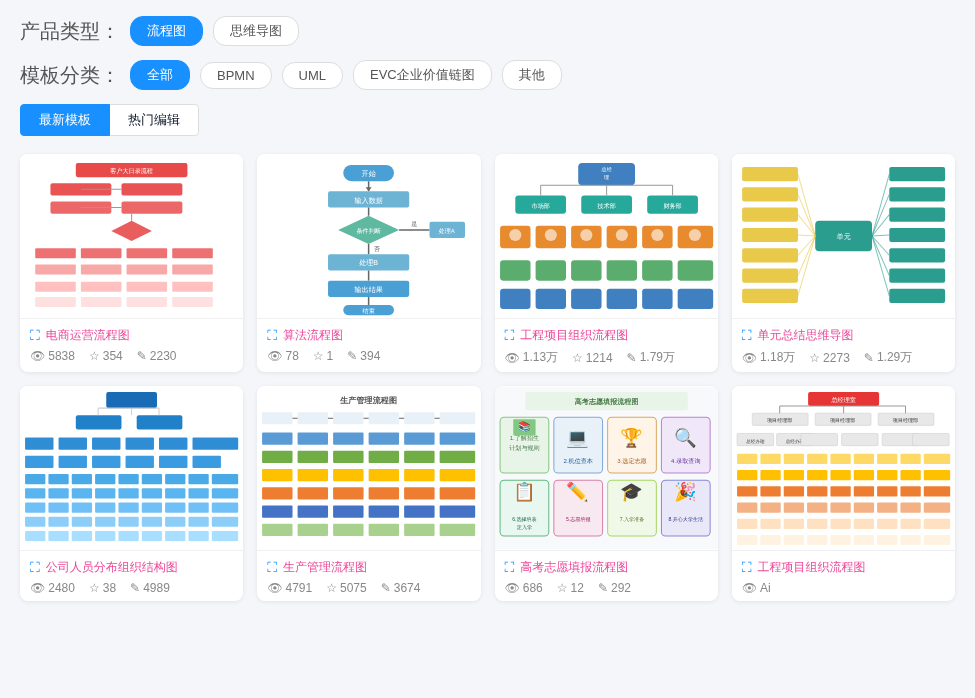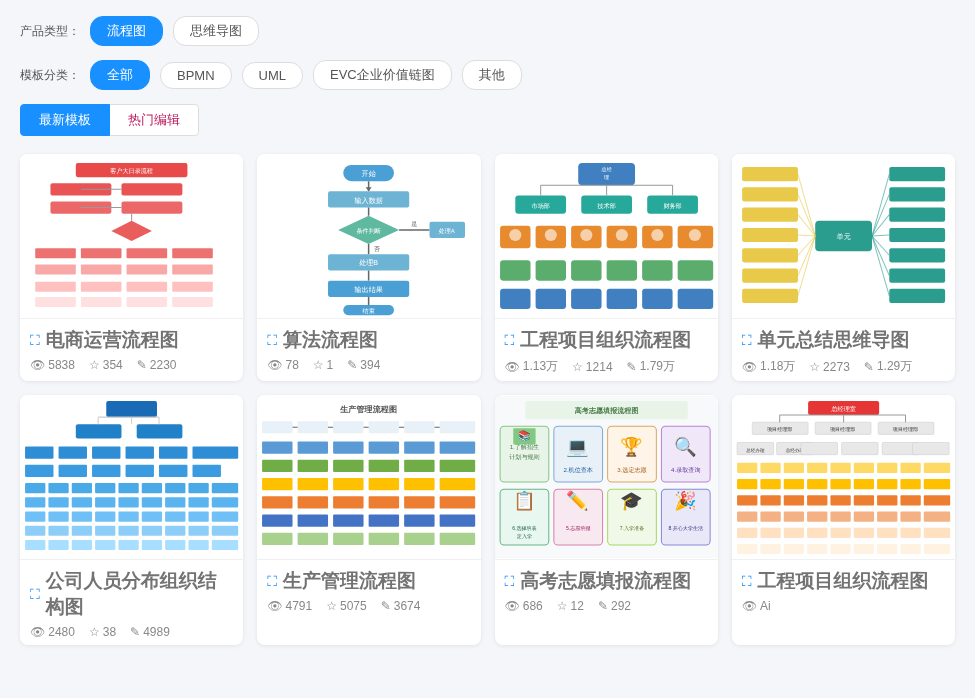--- a/index.html
+++ b/index.html
@@ -16,21 +16,21 @@
       padding: 16px 20px;
     }
     .filter-row {
       display: flex;
       align-items: center;
       margin-bottom: 14px;
       gap: 10px;
     }
     .filter-label {
       color: #555;
-      font-size: 12px;
+      font-size: 20px;
       white-space: nowrap;
     }
     .filter-btn {
       padding: 5px 16px;
       border-radius: 13px;
       border: 1px solid #ddd;
       background: #fff;
       cursor: pointer;
       font-size: 13px;
       color: #555;
@@ -44,21 +44,21 @@
       display: flex;
       margin-bottom: 18px;
       gap: 0;
     }
     .sort-tab {
       padding: 6px 18px;
       border: 1px solid #ddd;
       background: #fff;
       cursor: pointer;
       font-size: 13px;
-      color: #be185d;
+      color: #0f172a;
       margin-right: -1px;
     }
     .sort-tab:first-child { border-radius: 4px 0 0 4px; }
     .sort-tab:last-child { border-radius: 0 4px 4px 0; }
     .sort-tab.active {
       background: #1890ff;
       color: #fff;
       border-color: #1890ff;
       z-index: 1;
       position: relative;
@@ -91,23 +91,23 @@
       display: flex;
       align-items: center;
       gap: 6px;
       margin-bottom: 5px;
     }
     .card-icon {
       color: #1890ff;
       font-size: 14px;
     }
     .card-title {
-      font-size: 19px;
-      color: #737373;
-      font-weight: 700;
+      font-size: 12px;
+      color: #ec4899;
+      font-weight: 400;
     }
     .card-stats {
       display: flex;
       align-items: center;
       gap: 14px;
       font-size: 12px;
       color: #888;
     }
     .stat-item {
       display: flex;

